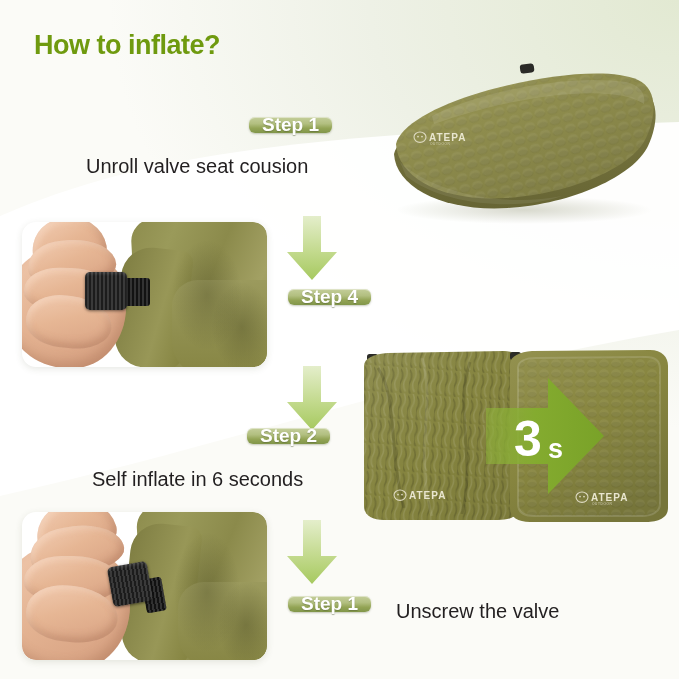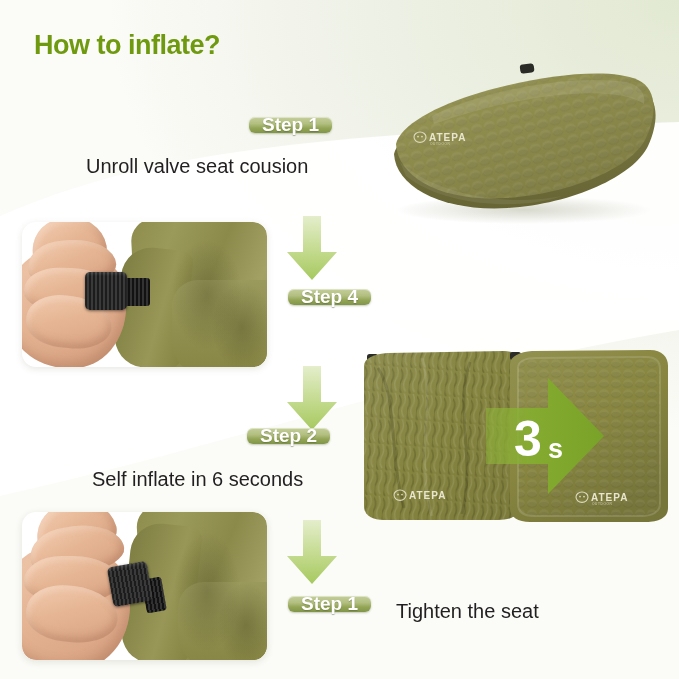--- a/index.html
+++ b/index.html
@@ -346,15 +346,15 @@
       </div>
 
       <div class="valve-neck" style="left:122px;top:66px;width:20px;height:34px;
            transform:rotate(-10deg);"></div>
       <div class="valve" style="left:88px;top:52px;width:40px;height:40px;
            transform:rotate(-10deg);"></div>
     </div>
   </div>
 
   <div class="badge" style="left:288px;top:596px;">Step 1</div>
-  <div class="step-text" style="left:396px;top:600px;">Tighten the seat</div>
+  <div class="step-text" style="left:396px;top:600px;">Unscrew the valve</div>
 
 </div>
 
 </body></html>

